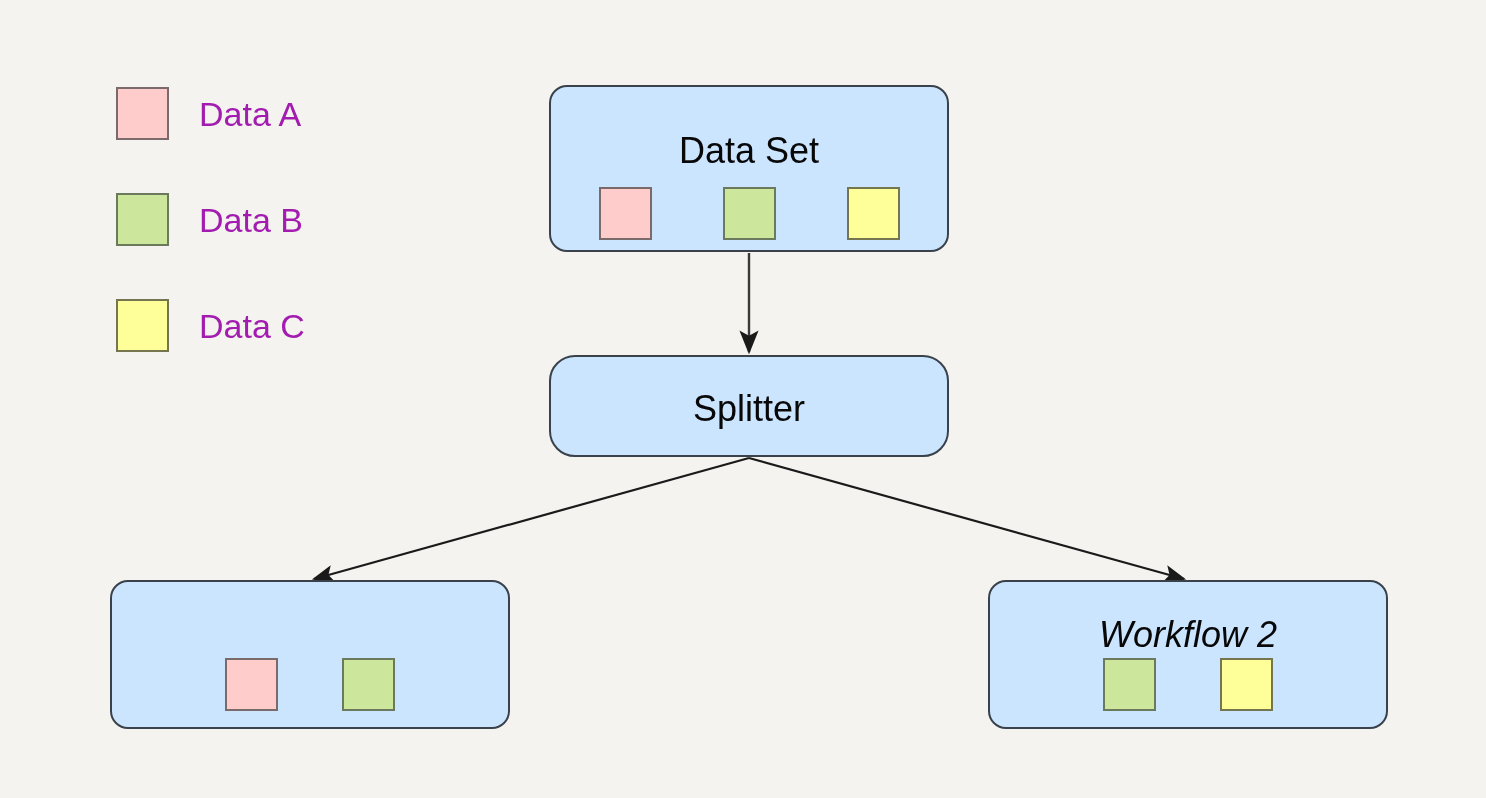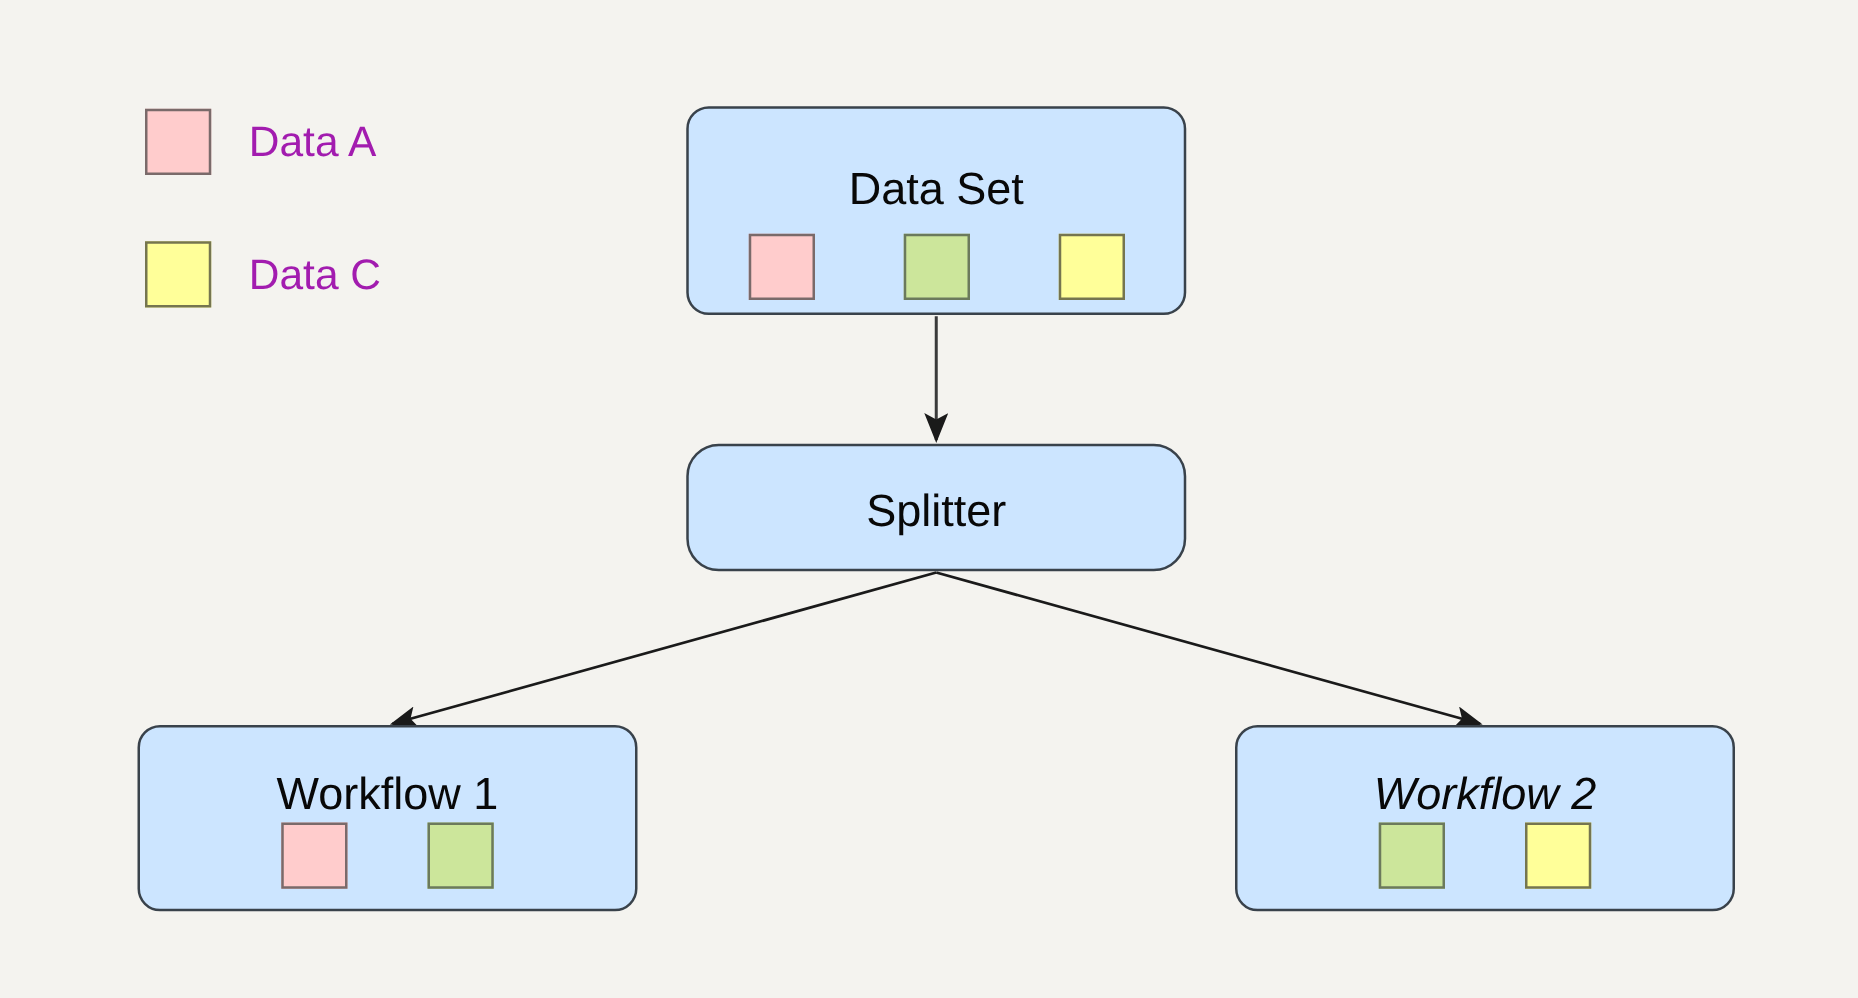--- a/index.html
+++ b/index.html
@@ -129,40 +129,43 @@
     <line x1="749" y1="458" x2="314" y2="579" stroke="#1a1a1a" stroke-width="2.2" marker-end="url(#arrowhead)"></line>
     <line x1="749" y1="458" x2="1184" y2="579" stroke="#1a1a1a" stroke-width="2.2" marker-end="url(#arrowhead)"></line>
   </svg>
 
   <div id="legend">
     <div class="legend-row">
       <span class="swatch pink"></span>
       <span class="legend-label">Data A</span>
     </div>
     <div class="legend-row">
+      <span class="swatch green"></span>
+      <span class="legend-label">Data B</span>
+    </div>
+    <div class="legend-row">
       <span class="swatch yellow"></span>
       <span class="legend-label">Data C</span>
     </div>
   </div>
 
   <div class="node" id="node-dataset">
     <div class="node-title">Data Set</div>
     <div class="node-swatches">
       <span class="swatch pink"></span>
       <span class="swatch green"></span>
       <span class="swatch yellow"></span>
     </div>
   </div>
 
   <div class="node" id="node-splitter">
     <div class="node-title">Splitter</div>
   </div>
 
   <div class="node workflow" id="node-workflow1">
-    <div class="node-title">Workflow 1</div>
     <div class="node-swatches">
       <span class="swatch pink"></span>
       <span class="swatch green"></span>
     </div>
   </div>
 
   <div class="node workflow" id="node-workflow2">
     <div class="node-title">Workflow 2</div>
     <div class="node-swatches">
       <span class="swatch green"></span>

